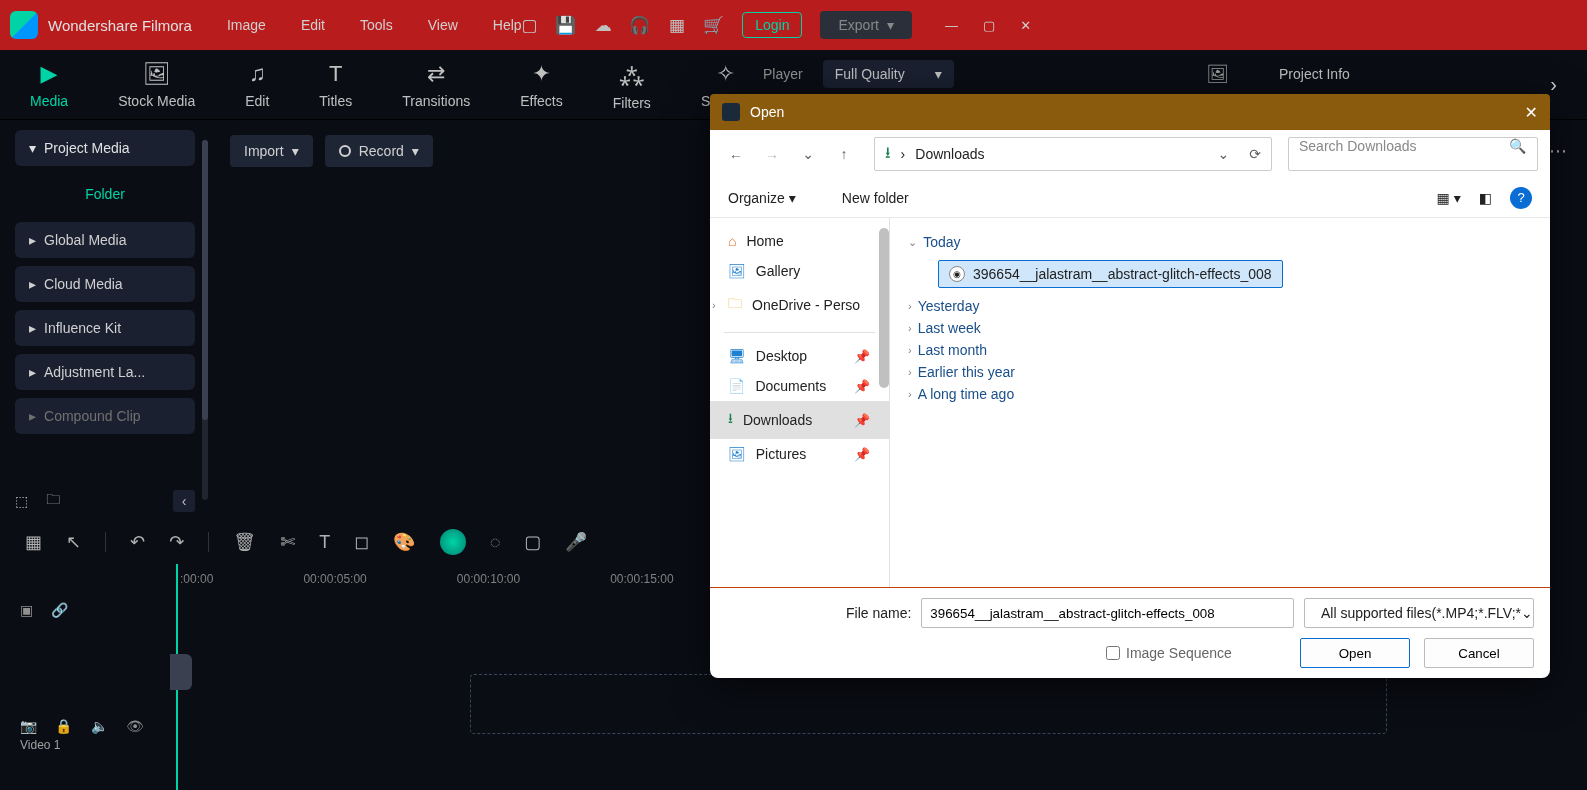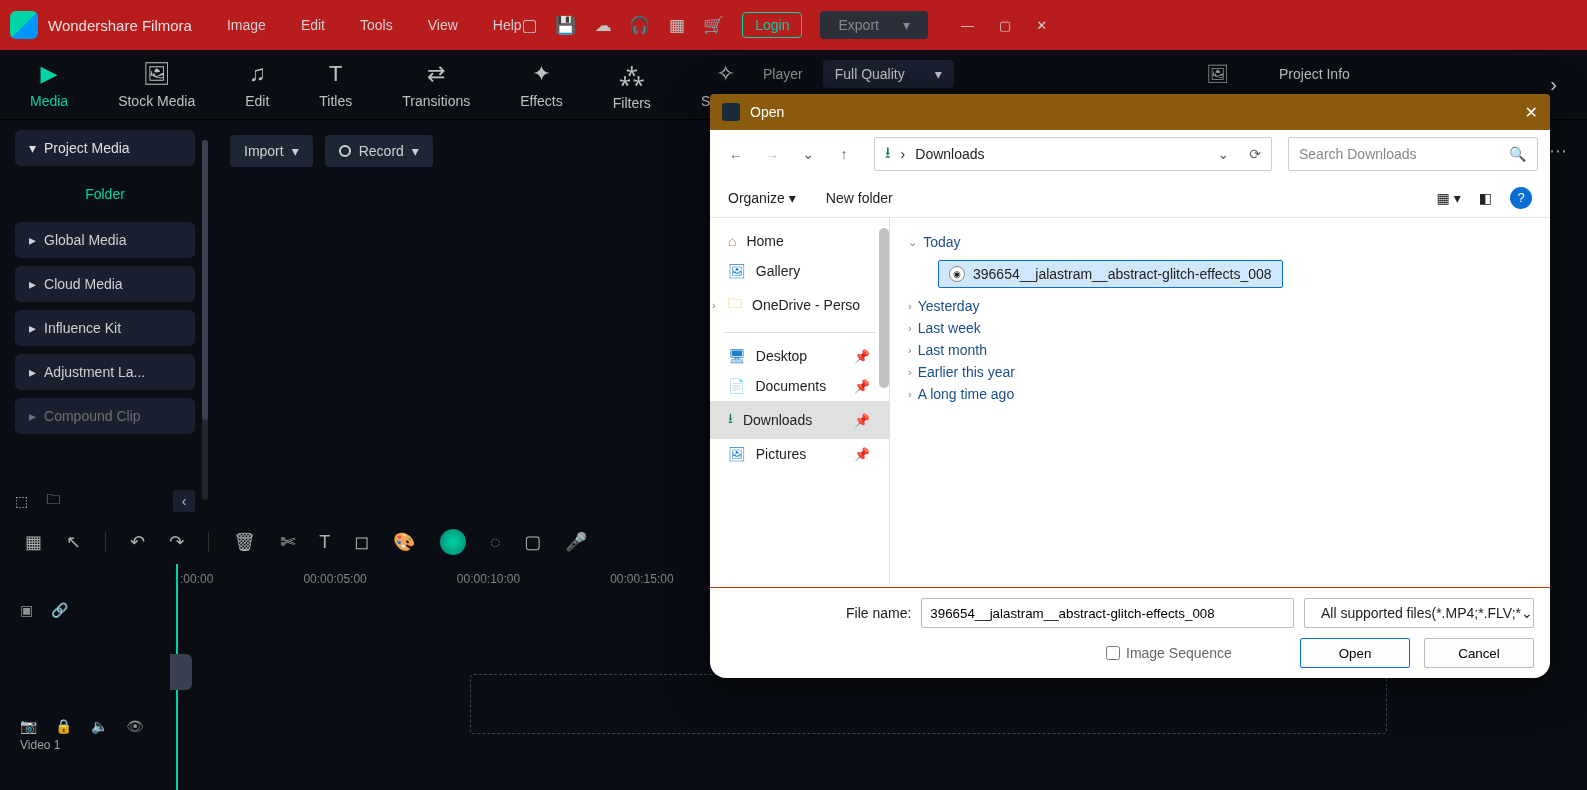--- a/index.html
+++ b/index.html
@@ -7,21 +7,21 @@
 .titlebar { height:50px; background:#b91c1c; display:flex; align-items:center; padding:0 10px; }
 .logo-icon{ width:28px; height:28px; background:linear-gradient(135deg,#00d4a6 50%,#0096ff 50%);border-radius:6px;margin-right:10px;}
 .app-name { color:#e0e0e0; font-size:15px; margin-right:35px; }
 .menu-items { display:flex; gap:35px; }
 .menu-items span{color:#d0d0d0;cursor:pointer;}
 .title-center { flex:1; text-align:center; color:#d0d0d0; font-size:15px; }
 .title-right { display:flex; align-items:center; gap:18px; margin-right:8px; }
 .title-right .ico{color:#c0c0c0;font-size:17px;cursor:pointer;}
 .cart-ico{color:#ff3b7b;}
 .login-btn{border:1px solid #00d4a6;color:#00d4a6;padding:4px 12px;border-radius:4px;cursor:pointer;}
-.export-btn{background:#2a2f3a;color:#888;padding:6px 18px;border-radius:4px;display:flex;align-items:center;gap:24px;}
+.export-btn{background:#2a2f3a;color:#888;padding:6px 18px;border-radius:4px;display:flex;align-items:center;gap:8px;}
 .win-ctrl{display:flex;gap:25px;margin-left:15px;}
 .win-ctrl span{color:#d0d0d0;cursor:pointer;font-size:13px;}
 .toolbar{height:70px;display:flex;align-items:center;padding:0 30px;border-bottom:1px solid #000;}
 .tab{display:flex;flex-direction:column;align-items:center;gap:6px;margin-right:50px;cursor:pointer;color:#c0c0c0;}
 .tab.active{color:#00d4a6;}
 .tab .ti{font-size:22px;}
 .tab-arrow{margin-left:auto;color:#d0d0d0;font-size:20px;cursor:pointer;}
 .player-bar{position:absolute;top:50px;left:745px;right:340px;height:48px;display:flex;align-items:center;padding:0 18px;}
 .player-bar .lbl{color:#909090;margin-right:20px;}
 .quality-dd{background:#1a2030;padding:6px 12px;border-radius:4px;display:flex;align-items:center;gap:30px;color:#c0c0c0;}
@@ -60,33 +60,33 @@
 .tl-left{width:170px;padding:8px 20px;}
 .tl-left .row1{display:flex;gap:18px;margin-bottom:20px;color:#909090;}
 .tl-left .row2{display:flex;gap:18px;color:#909090;align-items:center;margin-top:100px;}
 .tl-left .vlabel{color:#a0a0a0;font-size:12px;margin-top:4px;}
 .tl-main{flex:1;position:relative;}
 .tl-dropzone{position:absolute;top:80px;left:300px;right:200px;height:60px;border:1px dashed #3a4560;border-radius:4px;}
 .tl-hint{position:absolute;bottom:8px;left:0;right:0;text-align:center;color:#6a7080;font-size:14px;}
 .tl-clip{position:absolute;left:0;top:60px;width:22px;height:36px;background:#3a4050;border-radius:0 6px 6px 0;}
 
 
-.dialog{position:absolute;top:94px;left:710px;width:840px;height:584px;background:#fff;border-radius:16px;box-shadow:0 8px 40px rgba(0,0,0,0.6);display:flex;flex-direction:column;color:#222;}
+.dialog{position:absolute;top:94px;left:710px;width:840px;height:584px;background:#fff;border-radius:8px;box-shadow:0 8px 40px rgba(0,0,0,0.6);display:flex;flex-direction:column;color:#222;}
 .dlg-title{height:36px;background:#8a5a0d;color:#fff;display:flex;align-items:center;padding:0 12px;border-radius:4px 4px 0 0;}
 .dlg-title .mini{width:18px;height:18px;background:#1a2a3a;border-radius:3px;margin-right:10px;}
 .dlg-title .close{margin-left:auto;cursor:pointer;font-size:16px;}
 .dlg-nav{height:48px;display:flex;align-items:center;padding:0 12px;gap:8px;}
 .dlg-nav .nbtn{width:28px;height:28px;display:flex;align-items:center;justify-content:center;color:#606060;cursor:pointer;}
 .crumb{flex:1;border:1px solid #ccc;border-radius:2px;height:34px;display:flex;align-items:center;padding:0 10px;gap:10px;margin:0 8px;}
 .crumb .dn{color:#1a8050;font-size:16px;}
 .crumb .chev{margin-left:auto;color:#606060;}
 .crumb .ref{color:#606060;margin-left:10px;}
-.search{width:250px;border:1px solid #ccc;height:34px;border-radius:2px;display:flex;align-items:center;padding:0 10px;color:#888;}
+.search{width:250px;border:1px solid #ccc;height:34px;border-radius:2px;display:flex;padding:0 10px;color:#888;}
 .search .mag{margin-left:auto;}
-.dlg-tb{height:40px;display:flex;align-items:center;padding:0 18px;gap:30px;border-bottom:1px solid #e8e8e8;}
+.dlg-tb{height:40px;display:flex;align-items:center;padding:0 18px;gap:46px;border-bottom:1px solid #e8e8e8;}
 .dlg-tb .org{display:flex;align-items:center;gap:4px;cursor:pointer;}
 .dlg-tb .right{margin-left:auto;display:flex;gap:18px;align-items:center;}
 .dlg-tb .help{width:22px;height:22px;background:#0a6dd4;color:#fff;border-radius:50%;display:flex;align-items:center;justify-content:center;font-size:13px;}
 .dlg-body{flex:1;display:flex;overflow:hidden;}
 .dlg-side{width:180px;border-right:1px solid #e0e0e0;padding:8px 0;position:relative;}
 .ds-item{display:flex;align-items:center;gap:10px;padding:7px 18px;cursor:pointer;white-space:nowrap;}
 .ds-item.sel{background:#e0e0e0;}
 .ds-item .pin{margin-left:auto;color:#b0b0b0;font-size:13px;}
 .ds-divider{height:1px;background:#e0e0e0;margin:8px 14px;}
 .ds-scroll{position:absolute;right:0;top:10px;width:10px;height:160px;background:#c0c0c0;border-radius:5px;}

